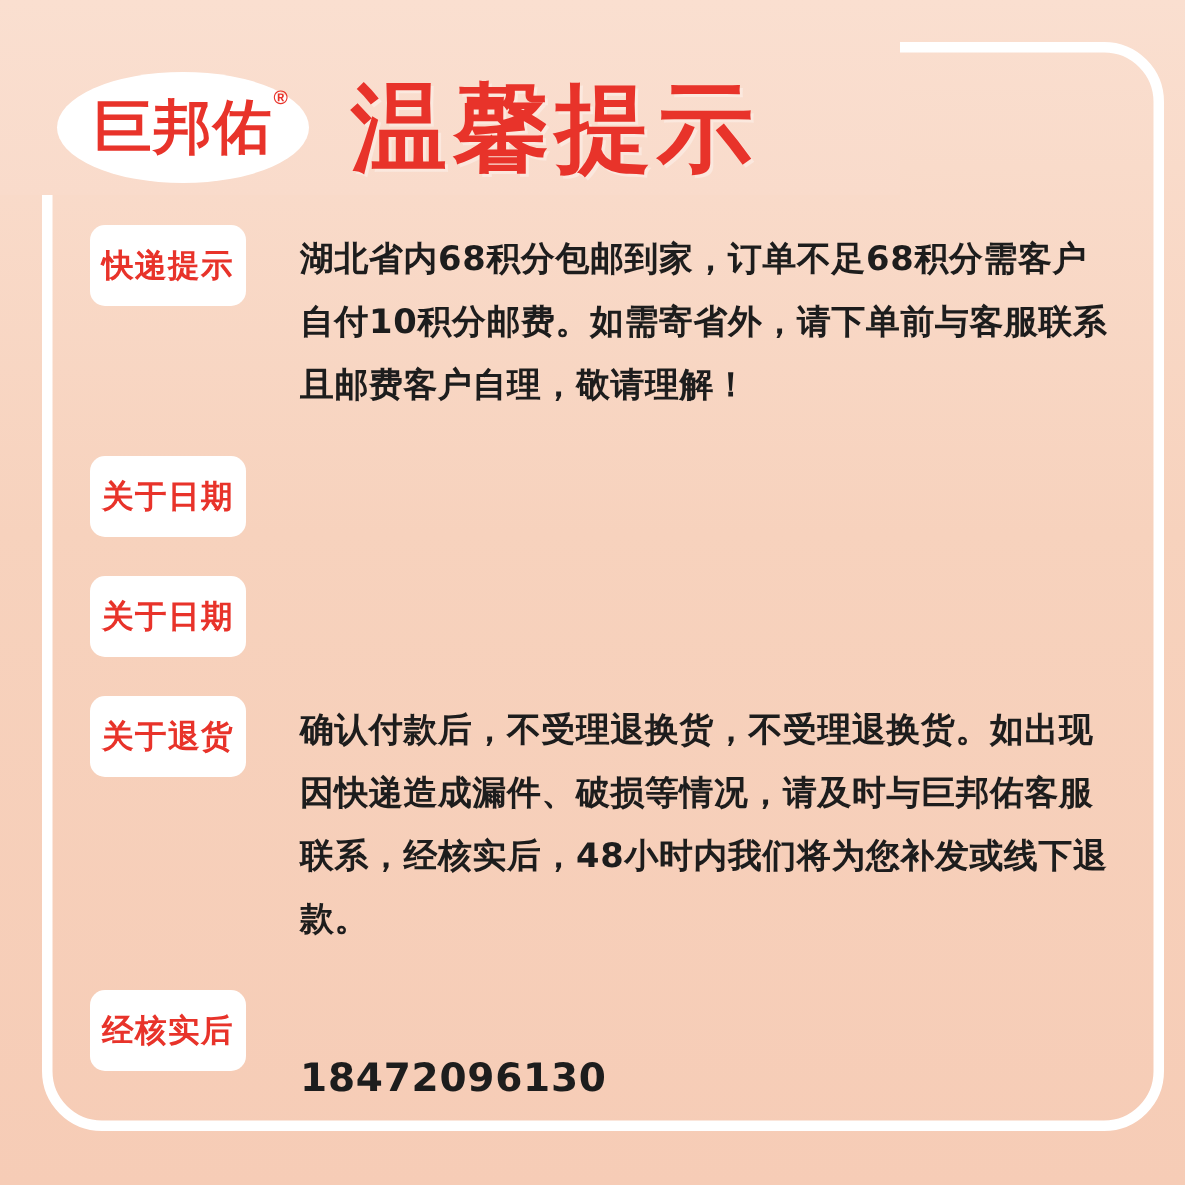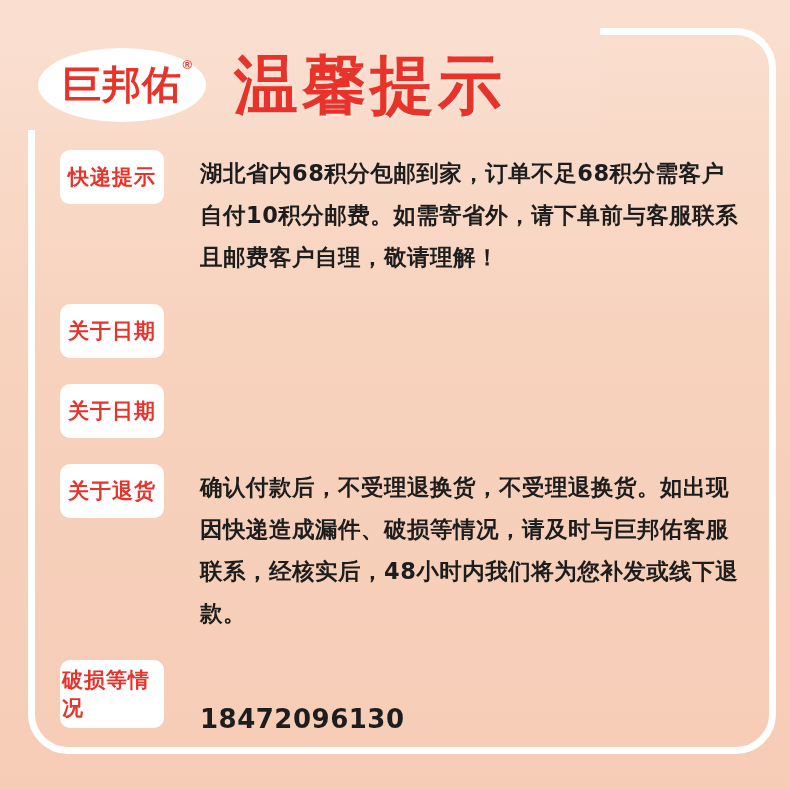--- a/index.html
+++ b/index.html
@@ -167,21 +167,21 @@
     <div class="row">
       <div class="tag">关于日期</div>
     </div>
 
     <div class="row">
       <div class="tag">关于退货</div>
       <div class="body-text">确认付款后，不受理退换货，不受理退换货。如出现因快递造成漏件、破损等情况，请及时与巨邦佑客服联系，经核实后，48小时内我们将为您补发或线下退款。</div>
     </div>
 
     <div class="row row-phone">
-      <div class="tag">破损等情况</div>
+      <div class="tag">经核实后</div>
       <div class="body-text">
         <span class="phone-number">18472096130</span>
         
       </div>
     </div>
 
   </div>
 </div>
 
 </body></html>

